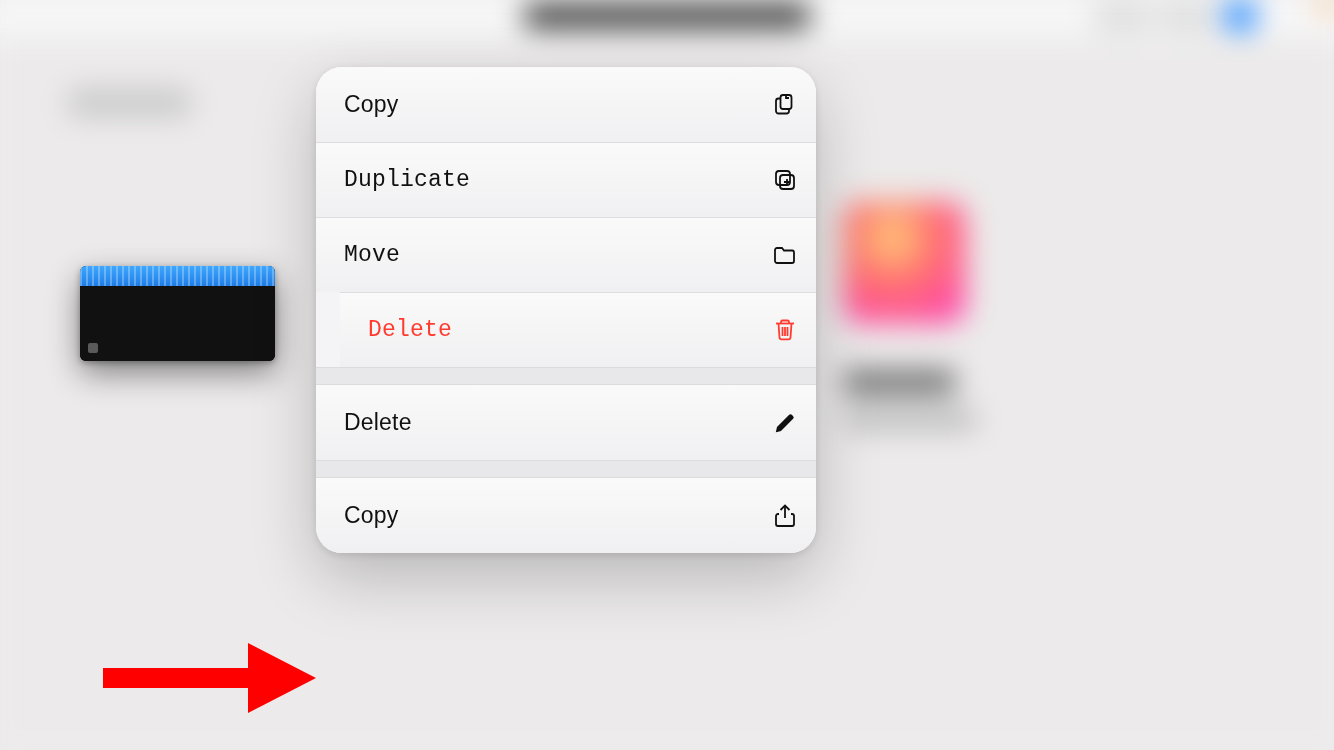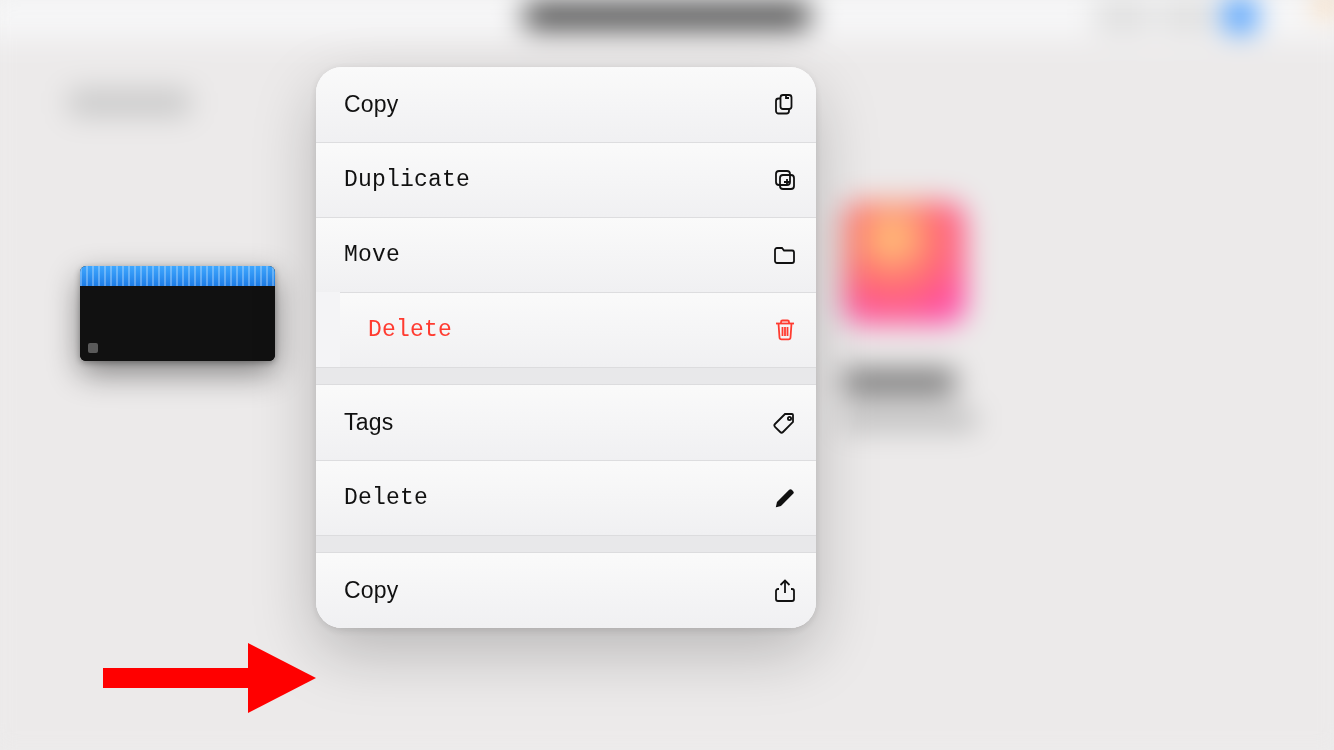--- a/index.html
+++ b/index.html
@@ -196,28 +196,20 @@
     <span class="icon">
         <svg viewBox="0 0 26 26">
           <use href="#ic-trash"></use>
         </svg>
       </span>
   </div>
 
   <div class="group-gap"></div>
 
   <div class="row">
-    <span>Tags</span>
-    <span class="icon">
-        <svg viewBox="0 0 26 26">
-          <use href="#ic-tag"></use>
-        </svg>
-      </span>
-  </div>
-  <div class="row">
     <span>Delete</span>
     <span class="icon">
         <svg viewBox="0 0 26 26">
           <use href="#ic-pencil"></use>
         </svg>
       </span>
   </div>
 
   <div class="group-gap"></div>
 

